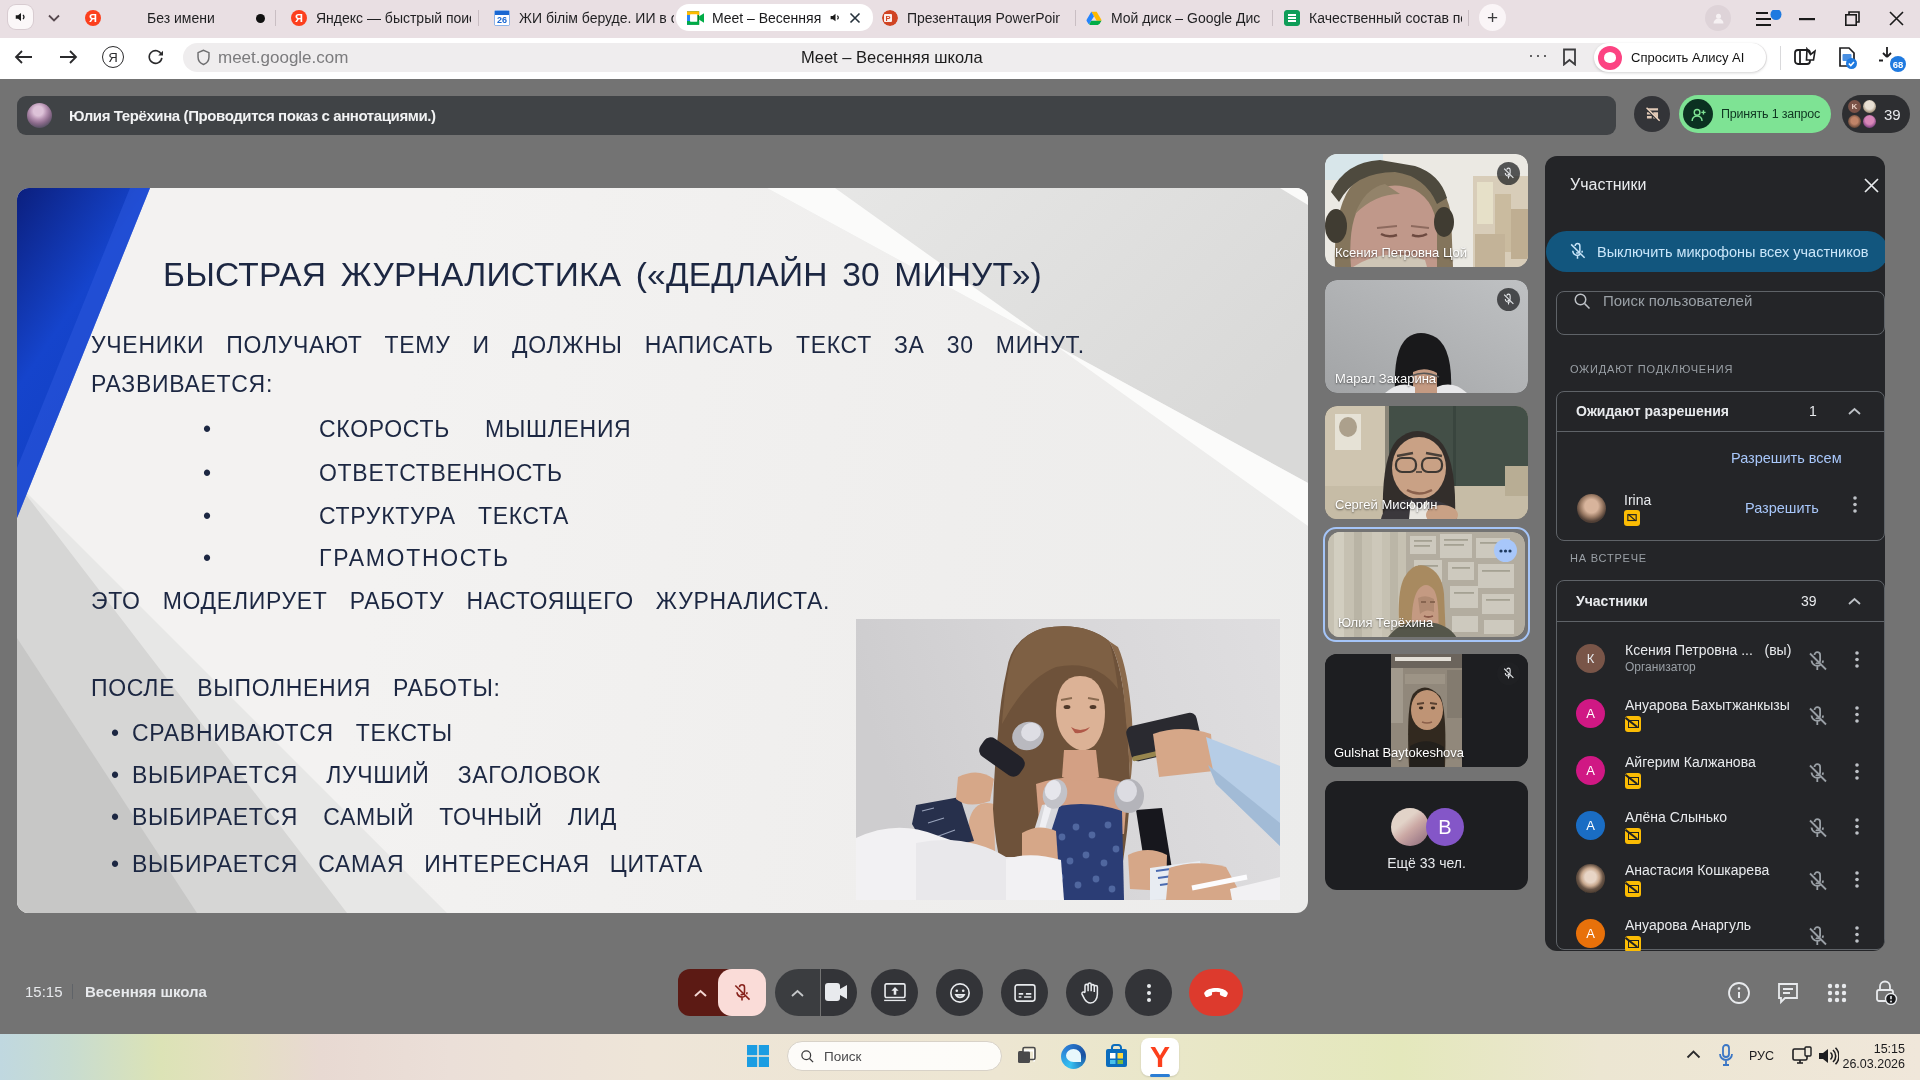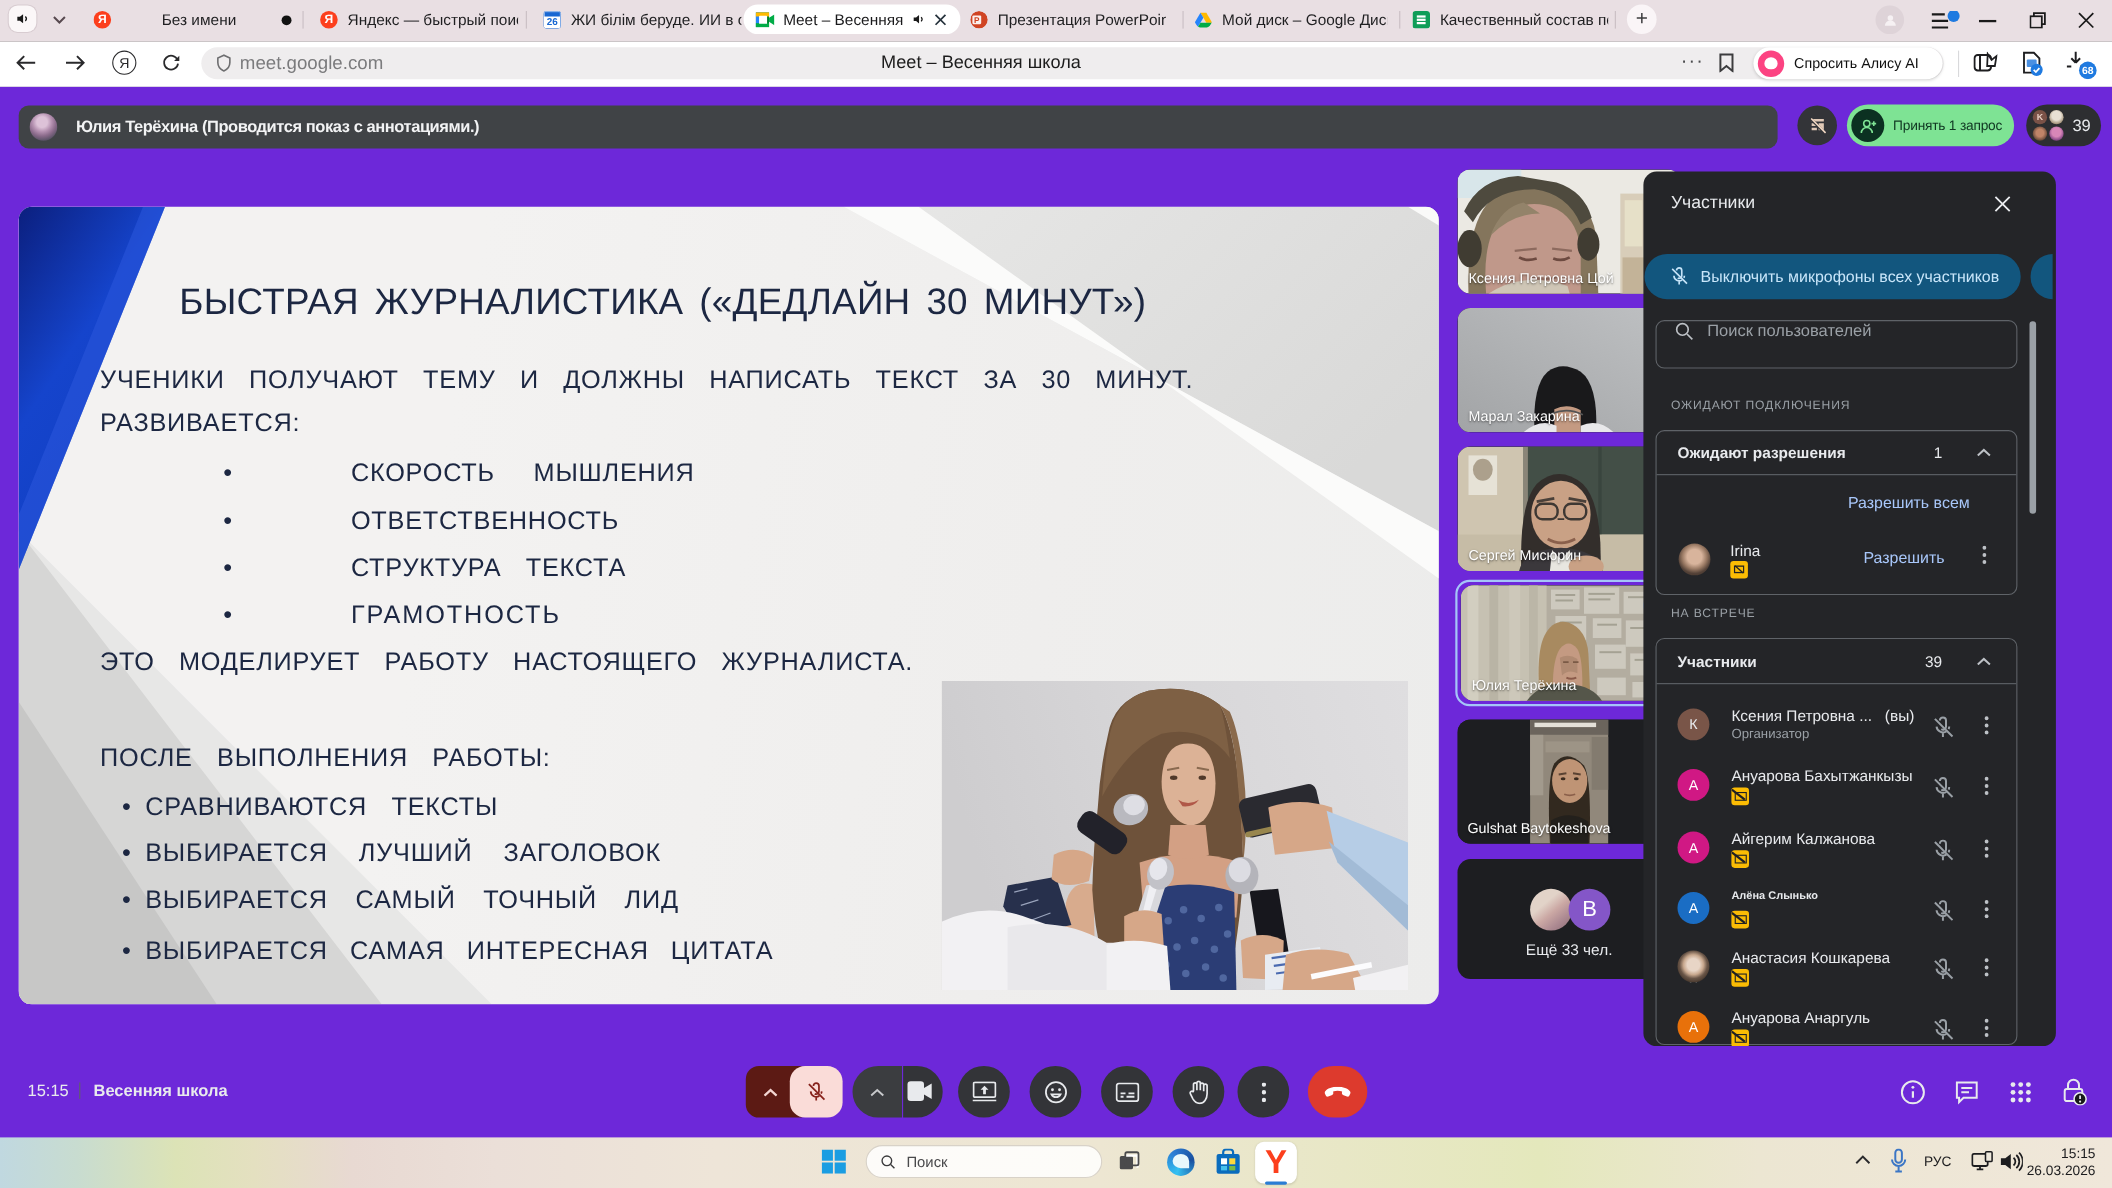--- a/index.html
+++ b/index.html
@@ -9,28 +9,28 @@
 #tabbar{position:absolute;left:0;top:0;width:1920px;height:38px;background:#e9dfe3;}
 .tab{position:absolute;top:4px;height:27px;display:flex;align-items:center;font-size:14px;color:#1f1f21;white-space:nowrap;overflow:hidden;}
 .tabsep{position:absolute;top:10px;width:1px;height:16px;background:#c9bec3;}
 #tabbar .fav{width:16px;height:16px;border-radius:50%;flex:0 0 16px;margin-right:9px;}
 .yfav{background:#fc3f1d;color:#fff;font-weight:700;font-size:11px;display:flex;align-items:center;justify-content:center;}
 #activetab{position:absolute;left:676px;top:4px;width:197px;height:27px;background:#fff;border-radius:13px;display:flex;align-items:center;padding-left:11px;font-size:14px;color:#1a1a1c;}
 
 #addrbar{position:absolute;left:0;top:38px;width:1920px;height:41px;background:#ffffff;}
 #urlpill{position:absolute;left:183px;top:5px;width:1584px;height:29px;background:#efedee;border-radius:15px;}
 
-#meet{position:absolute;left:0;top:79px;width:1920px;height:956px;background:#6d28d9;}
+#meet{position:absolute;left:0;top:79px;width:1920px;height:956px;background:#737373;}
 #topbar{position:absolute;left:17px;top:17px;width:1599px;height:39px;background:#404346;border-radius:9px;display:flex;align-items:center;}
 #slide{position:absolute;left:17px;top:109px;width:1291px;height:725px;border-radius:12px;overflow:hidden;background:linear-gradient(100deg,#f3f2f1 30%,#efeeed 70%,#ececeb 100%);}
 .t-b{font-size:23px;color:#1c2742;letter-spacing:.7px;word-spacing:15px;white-space:nowrap;}
 .tile{position:absolute;left:1325px;width:203px;height:113px;border-radius:12px;overflow:hidden;background:#1e1f22;}
 .tlabel{position:absolute;left:10px;bottom:7px;color:#fff;font-size:13px;text-shadow:0 1px 2px rgba(0,0,0,.6);}
 .micoff{position:absolute;top:8px;right:8px;width:23px;height:23px;border-radius:50%;background:rgba(32,33,36,.75);display:flex;align-items:center;justify-content:center;}
-#panel{position:absolute;left:1494px;top:77px;width:375px;height:795px;background:#242528;border-radius:12px;overflow:hidden;}
+#panel{position:absolute;left:1545px;top:77px;width:340px;height:795px;background:#242528;border-radius:12px;overflow:hidden;}
 
 .badge{left:80px;width:16px;height:16px;border-radius:3px;background:#fbbc04;overflow:hidden;}
 .badge::after{content:"";position:absolute;left:3px;top:4px;width:9px;height:6px;border:1.3px solid #202124;}
 .badge::before{content:"";position:absolute;left:1px;top:1px;width:15px;height:1.5px;background:#202124;transform:rotate(38deg);transform-origin:0 0;}
 .micg{left:261px;width:23px;height:23px;}
 .dots{left:310px;width:4px;height:18px;}
 .cbtn{position:absolute;top:890px;width:47px;height:47px;border-radius:50%;background:#333438;display:flex;align-items:center;justify-content:center;}
 
 #taskbar{position:absolute;left:0;top:1034px;width:1920px;height:46px;background:linear-gradient(90deg,#c0d8e0 0px,#c8dcd0 70px,#dce3b6 160px,#e4e0c0 230px,#e8d9d2 320px,#ebdfd8 450px,#eee5d8 650px,#ede6d2 1000px,#e4e8bc 1400px,#ece6d2 1600px,#f0e7da 1920px);}
 </style></head>
@@ -550,21 +550,21 @@
         <div class="abs" style="left:31px;top:488px;width:29px;height:29px;border-radius:50%;background:#795548;color:#e8eaed;font-size:13px;display:flex;align-items:center;justify-content:center;">К</div>
         <div class="abs" style="left:80px;top:486px;font-size:14px;color:#e8eaed;">Ксения Петровна ...&nbsp;&nbsp;&nbsp;(вы)</div>
         <div class="abs" style="left:80px;top:504px;font-size:12px;color:#9aa0a6;">Организатор</div>
         <div class="abs" style="left:31px;top:543px;width:29px;height:29px;border-radius:50%;background:#d01884;color:#fff;font-size:13px;display:flex;align-items:center;justify-content:center;">А</div>
         <div class="abs" style="left:80px;top:541px;font-size:14px;color:#e8eaed;">Ануарова Бахытжанкызы</div>
         <div class="abs badge" style="top:560px;"></div>
         <div class="abs" style="left:31px;top:600px;width:29px;height:29px;border-radius:50%;background:#d01884;color:#fff;font-size:13px;display:flex;align-items:center;justify-content:center;">А</div>
         <div class="abs" style="left:80px;top:598px;font-size:14px;color:#e8eaed;">Айгерим Калжанова</div>
         <div class="abs badge" style="top:617px;"></div>
         <div class="abs" style="left:31px;top:655px;width:29px;height:29px;border-radius:50%;background:#1a6dc4;color:#fff;font-size:13px;display:flex;align-items:center;justify-content:center;">А</div>
-        <div class="abs" style="left:80px;top:653px;font-size:10px;color:#e8eaed;font-weight:bold;">Алёна Слынько</div>
+        <div class="abs" style="left:80px;top:653px;font-size:14px;color:#e8eaed;">Алёна Слынько</div>
         <div class="abs badge" style="top:672px;"></div>
         <div class="abs" style="left:31px;top:708px;width:29px;height:29px;border-radius:50%;background:radial-gradient(circle at 50% 45%,#e8d5c6 0 26%,#c8a88e 42%,#6a5648 58%,#48392e 75%,#efe9e2 76%);"></div>
         <div class="abs" style="left:80px;top:706px;font-size:14px;color:#e8eaed;">Анастасия Кошкарева</div>
         <div class="abs badge" style="top:725px;"></div>
         <div class="abs" style="left:31px;top:763px;width:29px;height:29px;border-radius:50%;background:#e8710a;color:#fff;font-size:13px;display:flex;align-items:center;justify-content:center;">А</div>
         <div class="abs" style="left:80px;top:761px;font-size:14px;color:#e8eaed;">Ануарова Анаргуль</div>
         <div class="abs badge" style="top:780px;"></div>
         <svg class="abs micg" style="top:494px;">
             <use href="#micoffg"></use>
           </svg>

